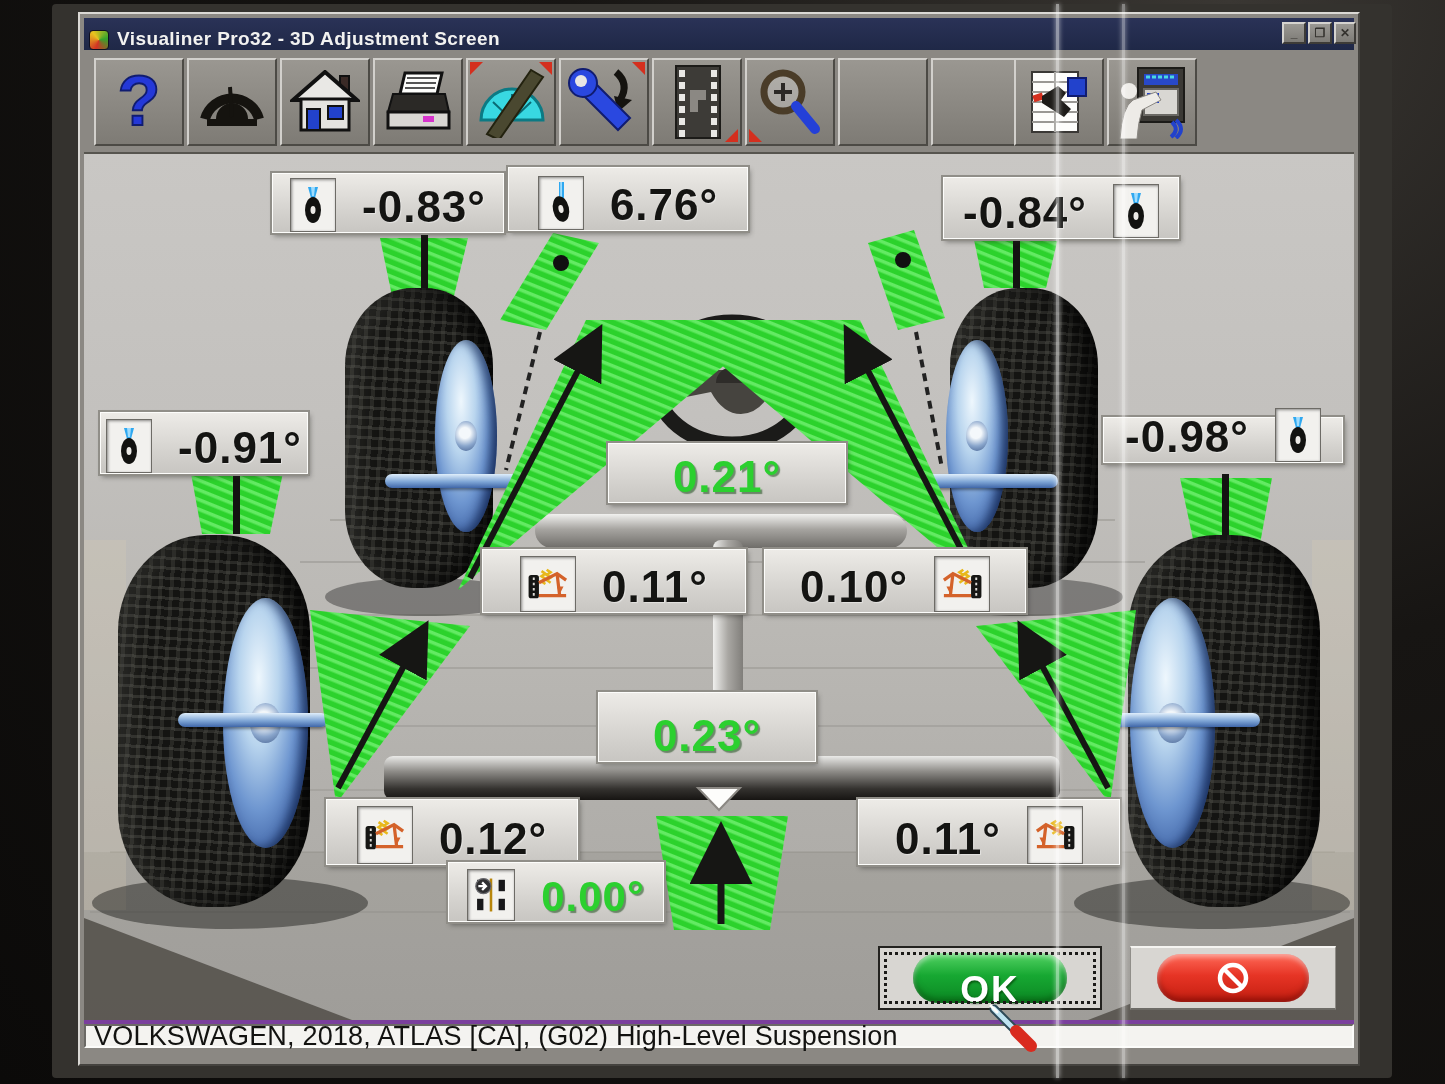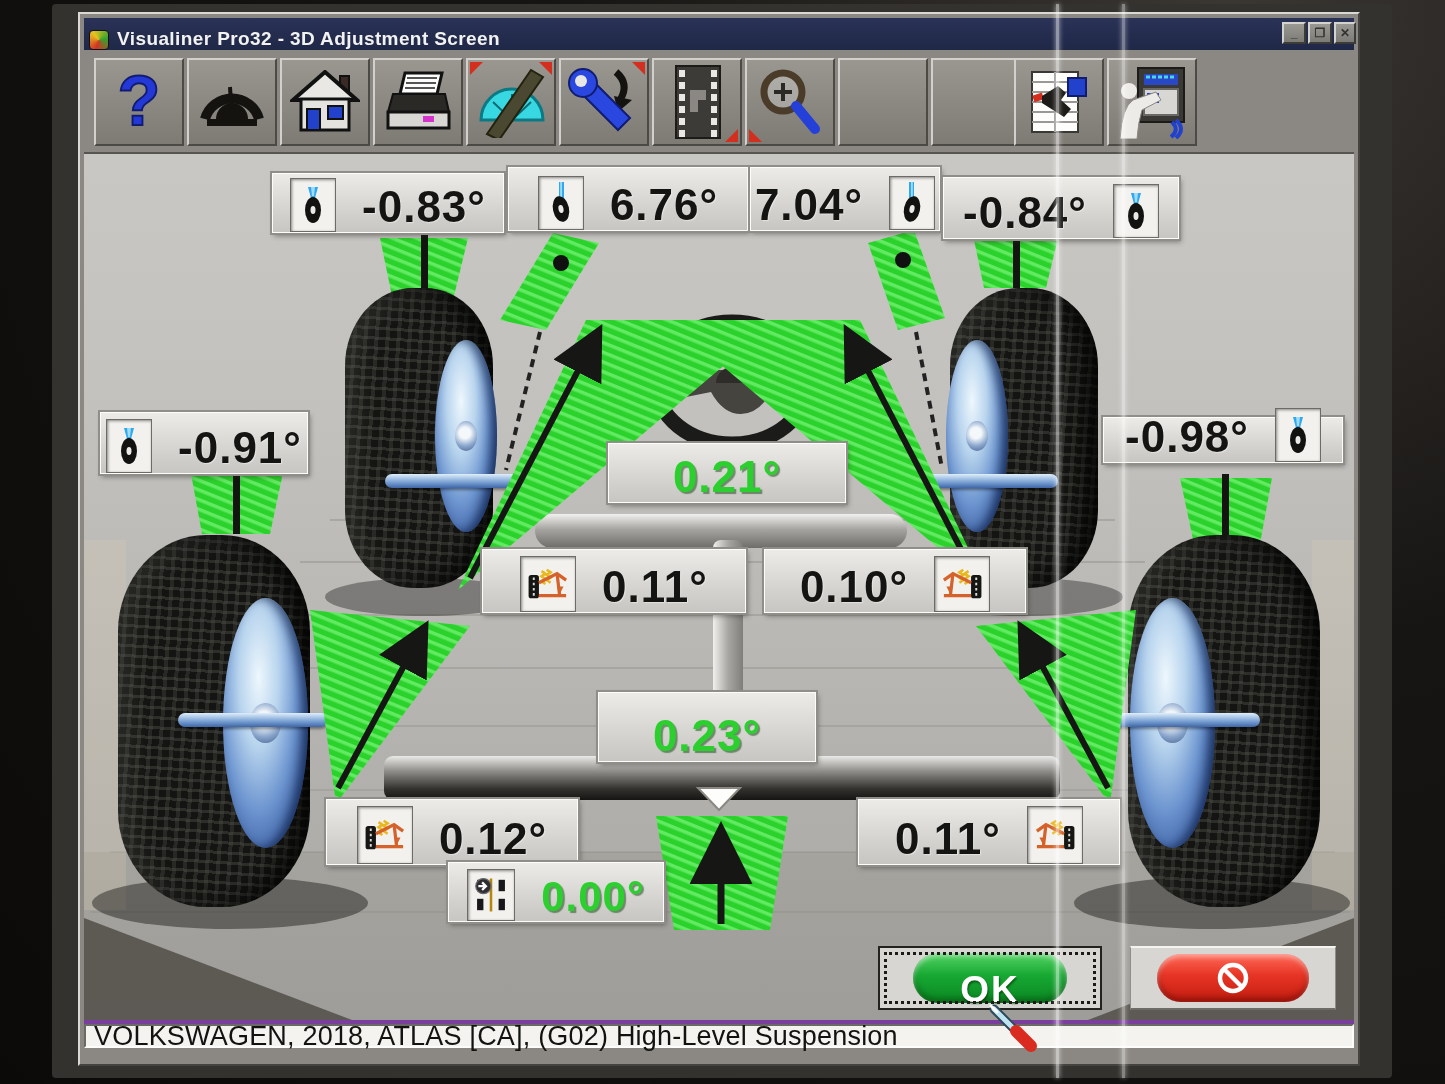--- a/index.html
+++ b/index.html
@@ -347,33 +347,20 @@
           <rect x="13" y="0" width="5" height="16" fill="#2fa8f0"></rect>
           <rect x="14.2" y="0" width="1.8" height="16" fill="#9fdcfd"></rect>
           <g transform="rotate(-12 15 27)">
             <ellipse cx="15" cy="27" rx="8" ry="13" fill="#121210"></ellipse>
             <ellipse cx="15" cy="27" rx="2.5" ry="4" fill="#eceae6"></ellipse>
           </g>
         </svg>
     </span>
     <span class="deg">6.76°</span>
   </div>
-  <div class="vb" style="left:750px;top:167px;width:190px;height:64px;">
-    <span class="deg">7.04°</span>
-    <span class="icell flip">
-      <svg width="30" height="44" viewBox="0 0 30 42">
-          <rect x="13" y="0" width="5" height="16" fill="#2fa8f0"></rect>
-          <rect x="14.2" y="0" width="1.8" height="16" fill="#9fdcfd"></rect>
-          <g transform="rotate(-12 15 27)">
-            <ellipse cx="15" cy="27" rx="8" ry="13" fill="#121210"></ellipse>
-            <ellipse cx="15" cy="27" rx="2.5" ry="4" fill="#eceae6"></ellipse>
-          </g>
-        </svg>
-    </span>
-  </div>
   <div class="vb" style="left:943px;top:177px;width:236px;height:62px;">
     <span class="deg">-0.84°</span>
     <span class="icell">
       <svg width="30" height="40" viewBox="0 0 30 38">
           <polygon points="10,1 20,1 17,12 13,12" fill="#2fa8f0"></polygon>
           <polygon points="13,1 17,1 16,10 14,10" fill="#9fdcfd"></polygon>
           <ellipse cx="15" cy="24" rx="8" ry="13" fill="#121210"></ellipse>
           <ellipse cx="15" cy="24" rx="2.5" ry="4" fill="#eceae6"></ellipse>
         </svg>
     </span>

